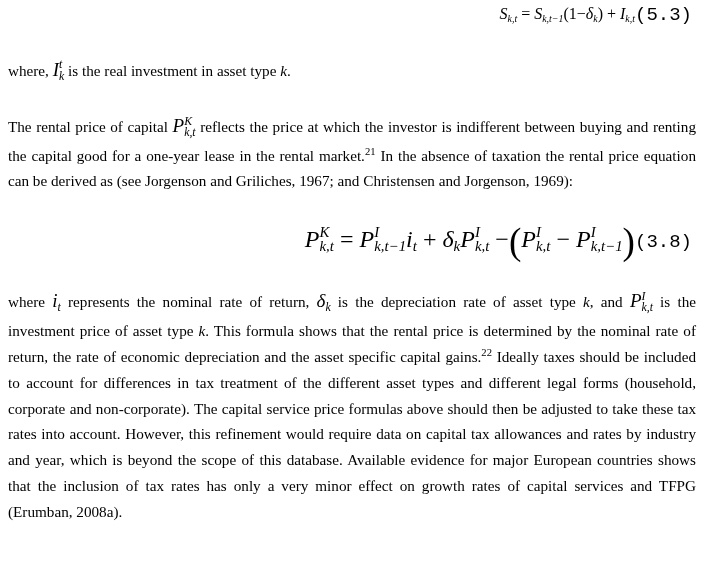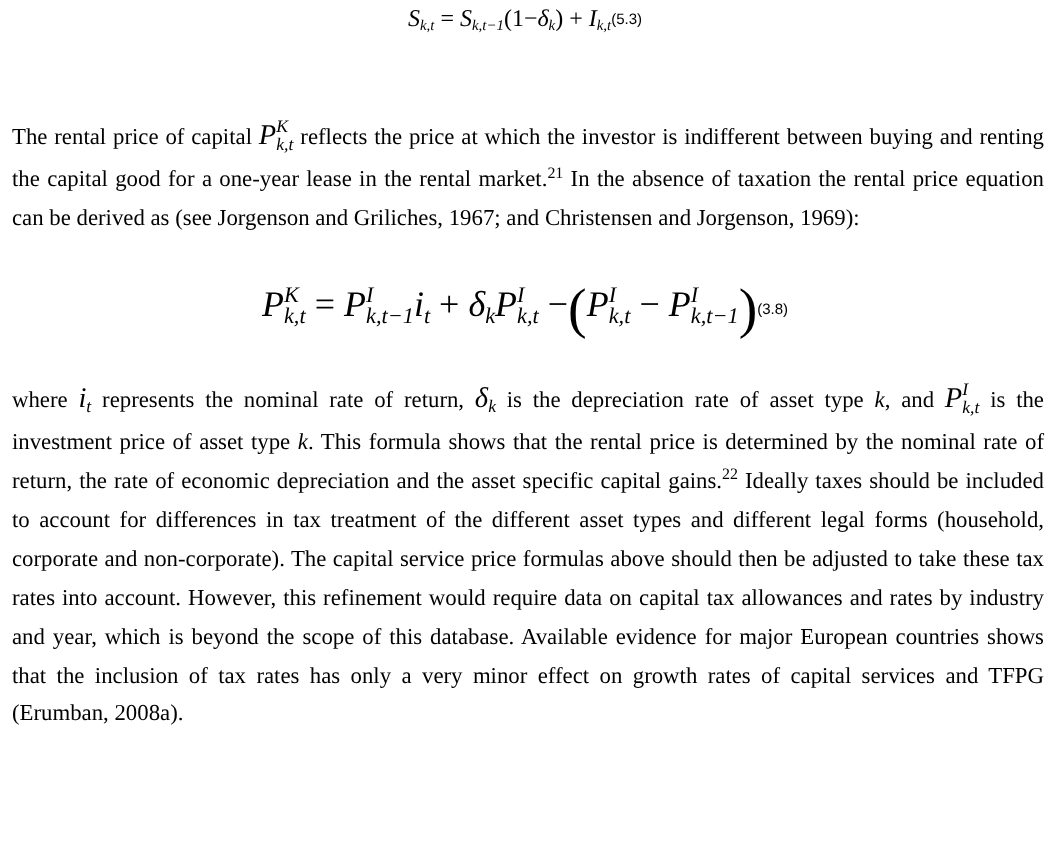--- a/index.html
+++ b/index.html
@@ -25,30 +25,30 @@
     position: absolute;
     left: 8px;
     top: 4px;
     width: 688px;
   }
 
   
   .eq-row {
     display: flex;
     align-items: center;
-    justify-content: center;
+    justify-content: flex-end;
     width: 100%;
   }
   .eq-formula {
     font-family: "Liberation Serif", serif;
     white-space: nowrap;
   }
   .eq-number {
-    font-family: Liberation Sans, sans-serif;
-    font-size: 10px;
+    font-family: Liberation Mono, monospace;
+    font-size: 19px;
     padding-right: 4px;
   }
 
   .eq-small { font-size: 16px; }
   .eq-big { font-size: 24px; }
 
   
   i.mv { font-style: italic; font-family: "Liberation Serif", serif; }
 
   
@@ -107,20 +107,23 @@
         <span>=</span>
         <i class="mv">S</i><span class="sub">k,t−1</span><span>(1−</span><i class="mv">δ</i><span class="sub">k</span><span>)</span>
         <span>+</span>
         <i class="mv">I</i><span class="sub">k,t</span>
       </div>
       <div class="eq-number">(5.3)</div>
     </div>
 
     <div class="gap-b"></div>
 
+    <p class="para">
+      <span>where, </span><span class="imath imath-lg"><i class="mv">I</i><span class="subsup"><span class="up">t</span><span>k</span></span></span><span> is the real investment in asset type </span><i class="mv">k</i><span>.</span>
+    </p>
 
     <div class="gap-c"></div>
 
     <p class="para">
       <span>The rental price of capital </span><span class="imath imath-lg"><i class="mv">P</i><span class="subsup"><span class="up">K</span><span>k,t</span></span></span><span> reflects the price at which the investor is indifferent between buying and renting the capital good for a one-year lease in the rental market.</span><span class="fnref">21</span><span> In the absence of taxation the rental price equation can be derived as (see Jorgenson and Griliches, 1967; and Christensen and Jorgenson, 1969):</span>
     </p>
 
     <div class="gap-a"></div>
 
     <div class="eq-row">

